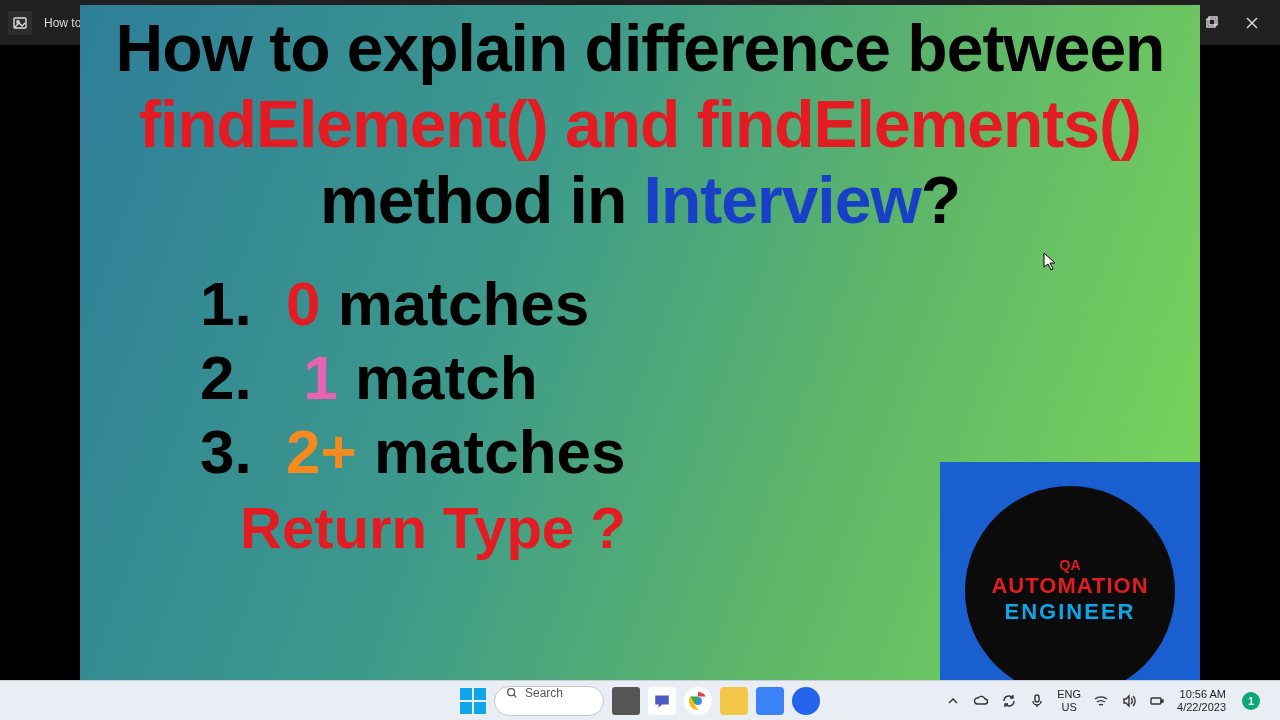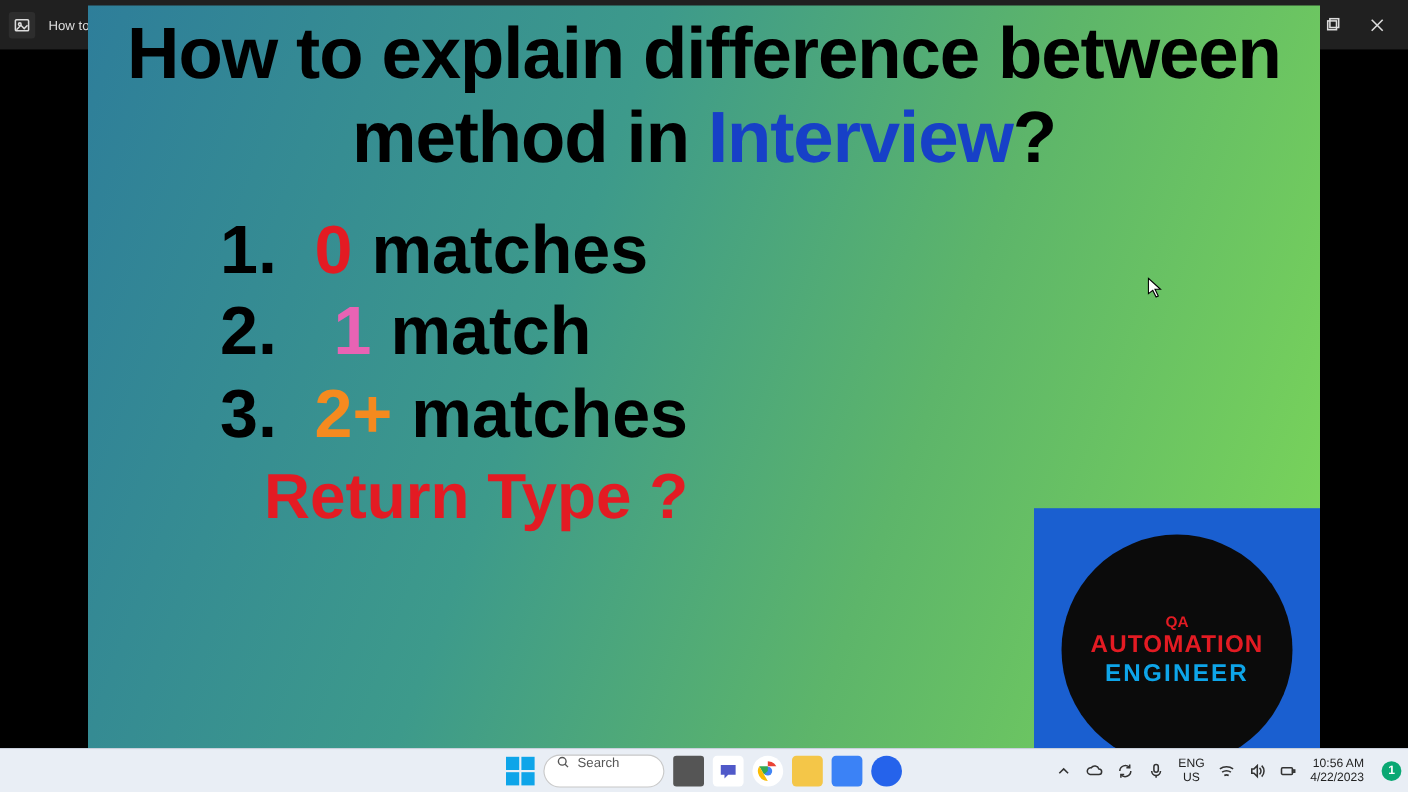--- a/index.html
+++ b/index.html
@@ -178,21 +178,21 @@
 .taskbar .tb-icon.taskview{background:#555; border-radius:3px;}
 .taskbar .tb-icon.chat{background:#fff;}
 .taskbar .tb-icon.chrome{background:#fff; border-radius:50%;}
 .taskbar .tb-icon.files{background:#f4c648;}
 .taskbar .tb-icon.photos{background:#3b82f6;}
 .taskbar .tb-icon.zoom{background:#2563eb; border-radius:50%;}
 .taskbar .tray {
   margin-left:auto;
   display:flex; align-items:center;
   gap:12px;
-  padding-right:6px;
+  padding-right:20px;
 }
 .taskbar .tray .ico path,
 .taskbar .tray .ico rect,
 .taskbar .tray .ico circle,
 .taskbar .tray .ico line,
 .taskbar .tray .ico polyline { stroke:#333; }
 .taskbar .lang { text-align:center; line-height:1.1; font-size:11px; }
 .taskbar .clock { text-align:right; line-height:1.1; font-size:11px; margin-right:4px;}
 .taskbar .notif {
   width:18px;height:18px;border-radius:50%;
@@ -319,20 +319,21 @@
           </svg>
         </span>
       </div>
   </div>
 </div>
 
 <div class="viewport">
   <div class="slide">
     <div class="heading">
       <div>How to explain difference between</div>
+      <div class="red">findElement() and findElements()</div>
       <div>
         <span>method in </span><span class="blue">Interview</span><span>?</span>
       </div>
     </div>
 
     <div class="list">
       <div class="row">
         <span class="num">1.</span>
         <span><span class="accent-red">0</span><span> matches</span></span>
       </div>

